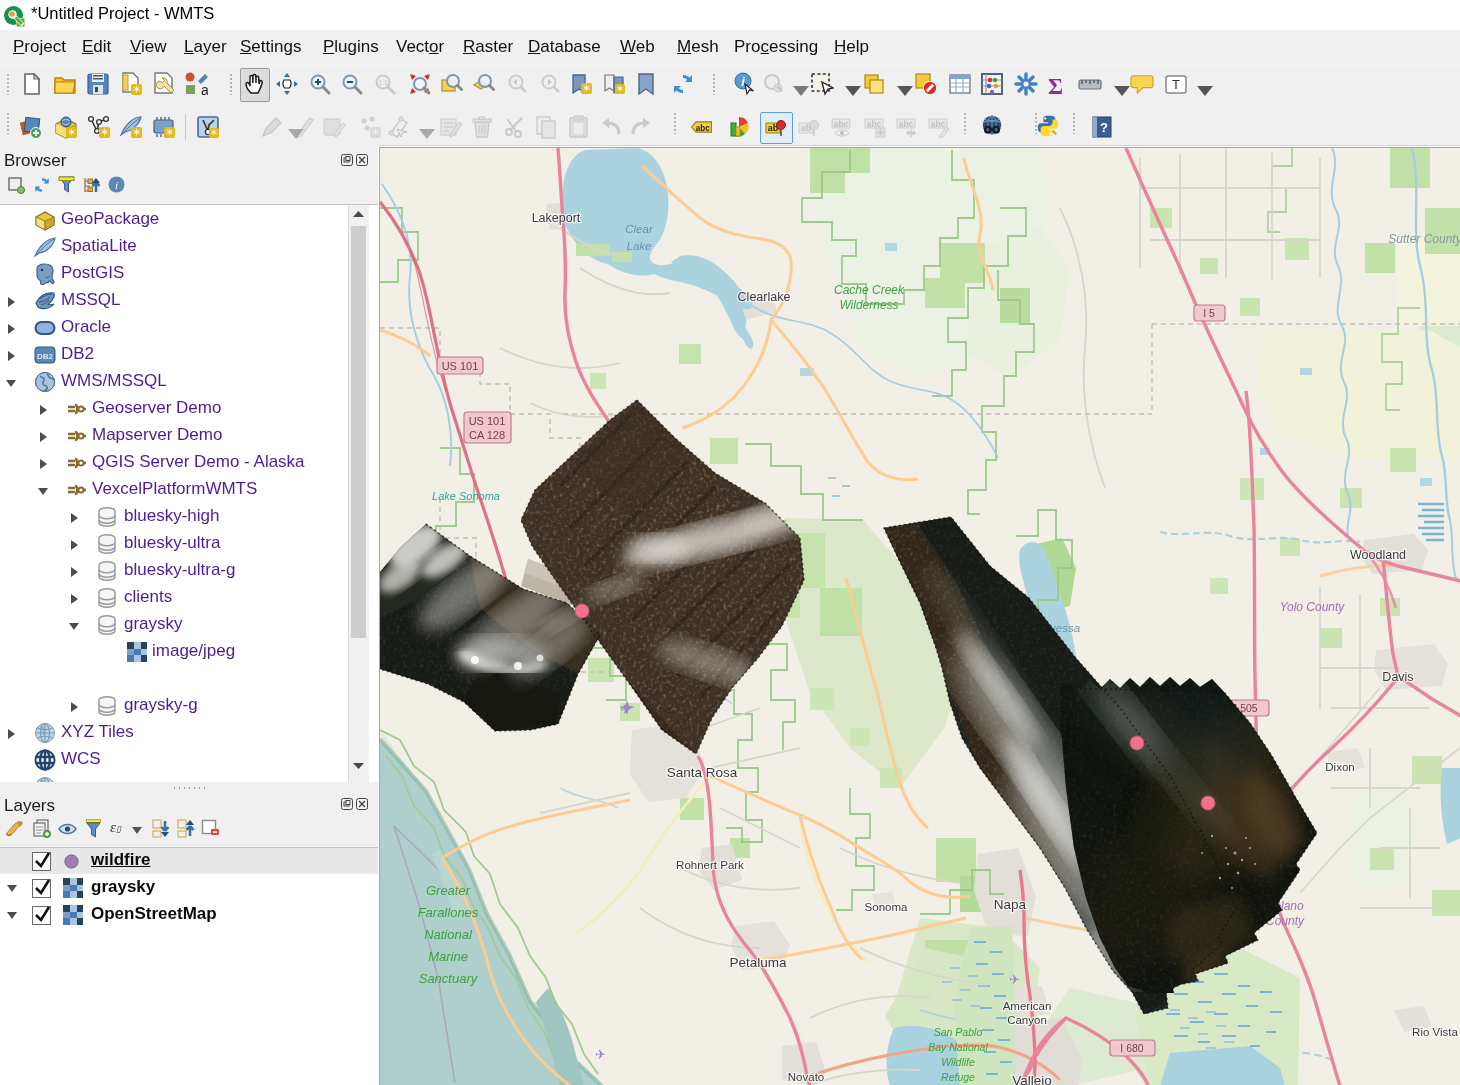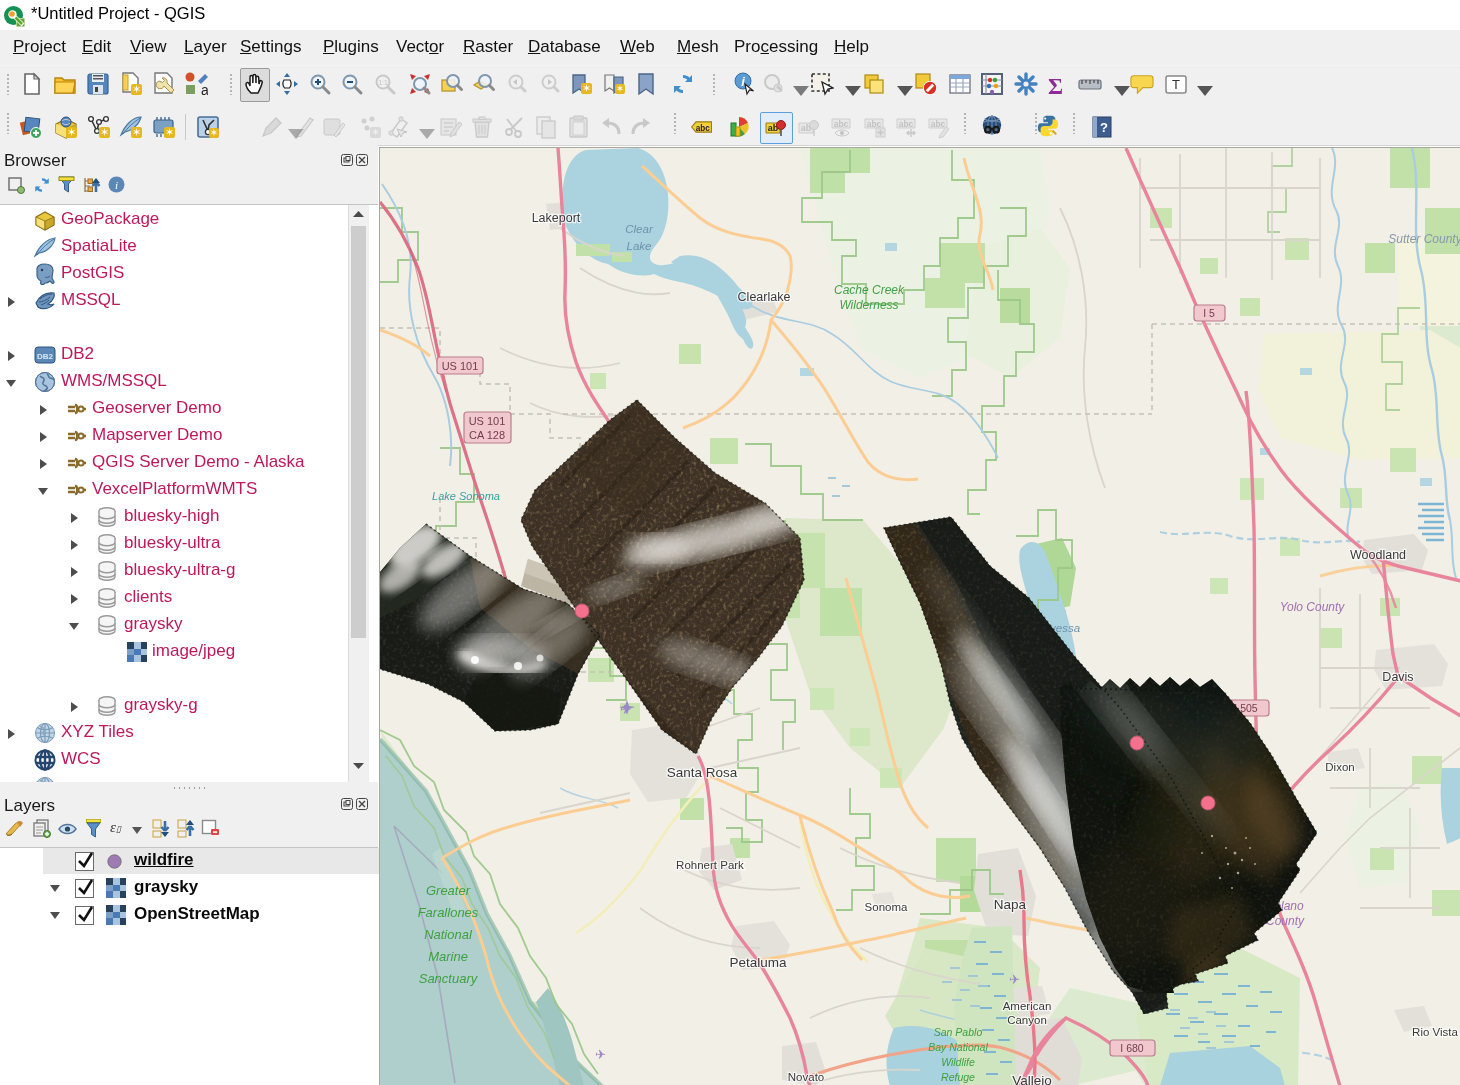--- a/index.html
+++ b/index.html
@@ -14,47 +14,47 @@
   #tb1{left:0;top:65px;width:1460px;height:37px;background:#f0f0f0;border-top:1px solid #f5f5f5;}
   #tb2{left:0;top:102px;width:1460px;height:43px;background:#f0f0f0;border-bottom:1px solid #d4d4d4;}
   .grip{width:4px;height:22px;background-image:radial-gradient(circle,#b5b5b5 1px,transparent 1.2px);background-size:4px 4px;}
   .ic{position:absolute;width:24px;height:24px;}
   
   #browser{left:0;top:145px;width:378px;height:637px;background:#f0f0f0;}
   #layers{left:0;top:793px;width:378px;height:292px;background:#f0f0f0;}
   .ptitle{font-size:17px;color:#1a1a1a;}
   .tree{background:#fff;}
   .trow{position:absolute;height:27px;left:0;width:348px;}
-  .trow .lbl{position:absolute;font-size:17px;color:#be185d;top:2px;white-space:nowrap;}
+  .trow .lbl{position:absolute;font-size:17px;color:#4c1d95;top:2px;white-space:nowrap;}
   .arr{position:absolute;width:0;height:0;top:9px;}
   .arr.r{border-left:7px solid #4d4d4d;border-top:5px solid transparent;border-bottom:5px solid transparent;}
   .arr.d{border-top:7px solid #4d4d4d;border-left:5px solid transparent;border-right:5px solid transparent;top:11px;}
   .ti{position:absolute;width:22px;height:22px;top:2px;}
   
   #bscroll{left:348px;top:60px;width:20px;height:577px;background:#f0f0f0;border-left:1px solid #dcdcdc;}
   
-  .lrow{position:absolute;height:26px;left:0;width:378px;margin-left:43px;}
+  .lrow{position:absolute;height:26px;left:0;width:378px;}
   .cb{position:absolute;width:17px;height:17px;background:#fff;border:1px solid #6a6a6a;top:4px;}
   .lname{position:absolute;font-size:17px;font-weight:bold;color:#0a0a0a;top:2px;}
   
   #map{left:379px;top:147px;width:1081px;height:938px;background:#f1eee6;border-left:1px solid #a8a8a0;border-top:1px solid #a8a8a0;}
 </style></head>
 <body>
 <div class="abs" id="titlebar">
   <svg class="abs" style="left:3px;top:5px" width="22" height="22" viewBox="0 0 22 22">
     <path d="M11,1 A10,10 0 1 0 21,11 L21,21 L11,21 A10,10 0 0 0 11,1 Z" fill="#5da82d" opacity="0"></path>
     <circle cx="10.5" cy="10.5" r="9.5" fill="#169154"></circle>
     <rect x="13" y="13" width="9" height="9" fill="#fff"></rect>
     <rect x="13.5" y="13.5" width="8" height="8" fill="#5da82d"></rect>
     <circle cx="9.5" cy="9.5" r="4.2" fill="#fff"></circle>
     <circle cx="9" cy="9" r="2.8" fill="#f0a02e"></circle>
     <path d="M12,12 L20,20" stroke="#fff" stroke-width="4"></path>
     <path d="M12.5,12.5 L19,19" stroke="#5da82d" stroke-width="2.6"></path>
   </svg>
-  <span class="abs" id="titletext">*Untitled Project - QGIS</span>
+  <span class="abs" id="titletext">*Untitled Project - WMTS</span>
 </div>
 <div class="abs" id="menubar">
   <span style="left:13px"><u>P</u>roject</span>
   <span style="left:82px"><u>E</u>dit</span>
   <span style="left:130px"><u>V</u>iew</span>
   <span style="left:184px"><u>L</u>ayer</span>
   <span style="left:240px"><u>S</u>ettings</span>
   <span style="left:323px"><u>P</u>lugins</span>
   <span style="left:396px">Vect<u>o</u>r</span>
   <span style="left:463px"><u>R</u>aster</span>
@@ -558,20 +558,27 @@
           <use href="#g-postgis"></use>
         </svg>
         <span class="lbl" style="left:61px">PostGIS</span>
       </div>
 <div class="trow" style="top:143px">
         <i class="arr r" style="left:8px"></i>
         <svg class="ti" style="left:34px" viewBox="0 0 22 22">
           <use href="#g-mssql"></use>
         </svg>
         <span class="lbl" style="left:61px">MSSQL</span>
+      </div>
+<div class="trow" style="top:170px">
+        <i class="arr r" style="left:8px"></i>
+        <svg class="ti" style="left:34px" viewBox="0 0 22 22">
+          <use href="#g-oracle"></use>
+        </svg>
+        <span class="lbl" style="left:61px">Oracle</span>
       </div>
 <div class="trow" style="top:197px">
         <i class="arr r" style="left:8px"></i>
         <svg class="ti" style="left:34px" viewBox="0 0 22 22">
           <use href="#g-db2"></use>
         </svg>
         <span class="lbl" style="left:61px">DB2</span>
       </div>
 <div class="trow" style="top:224px">
         <i class="arr d" style="left:6px"></i>

